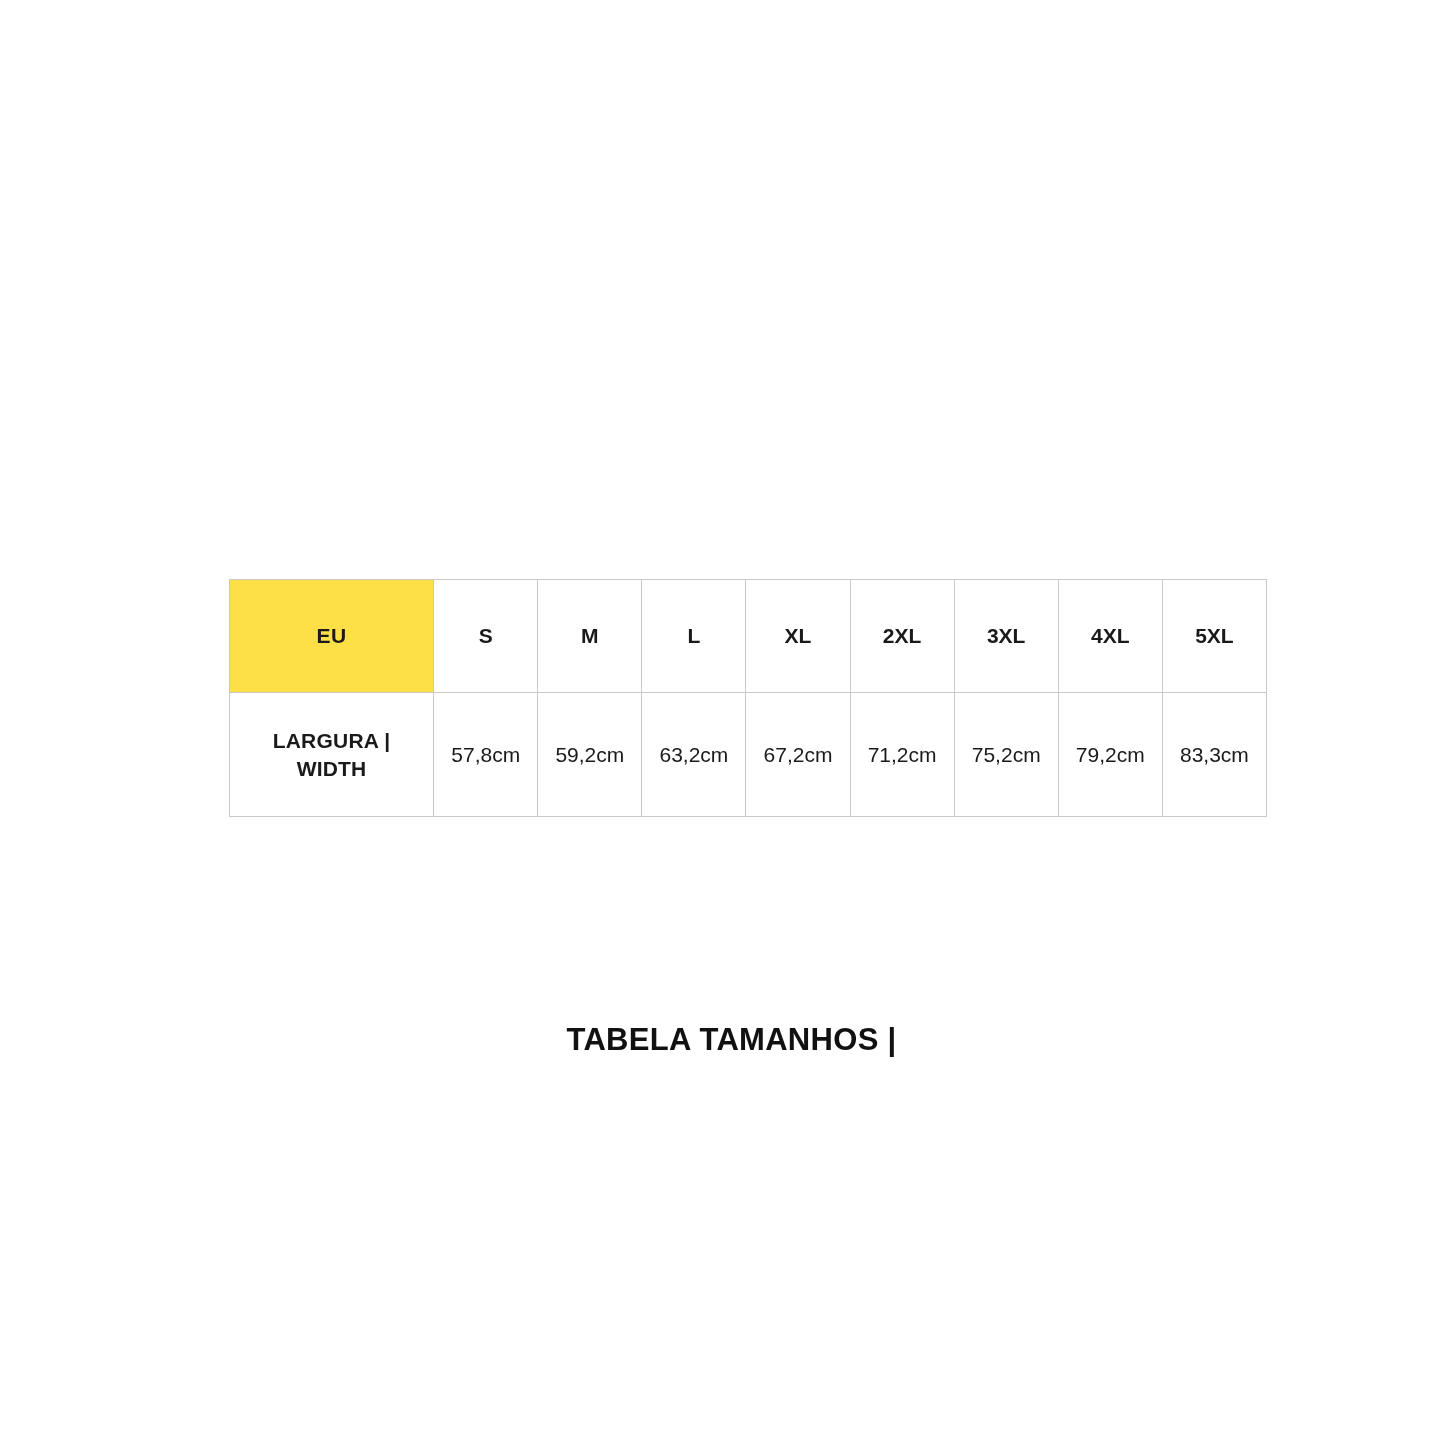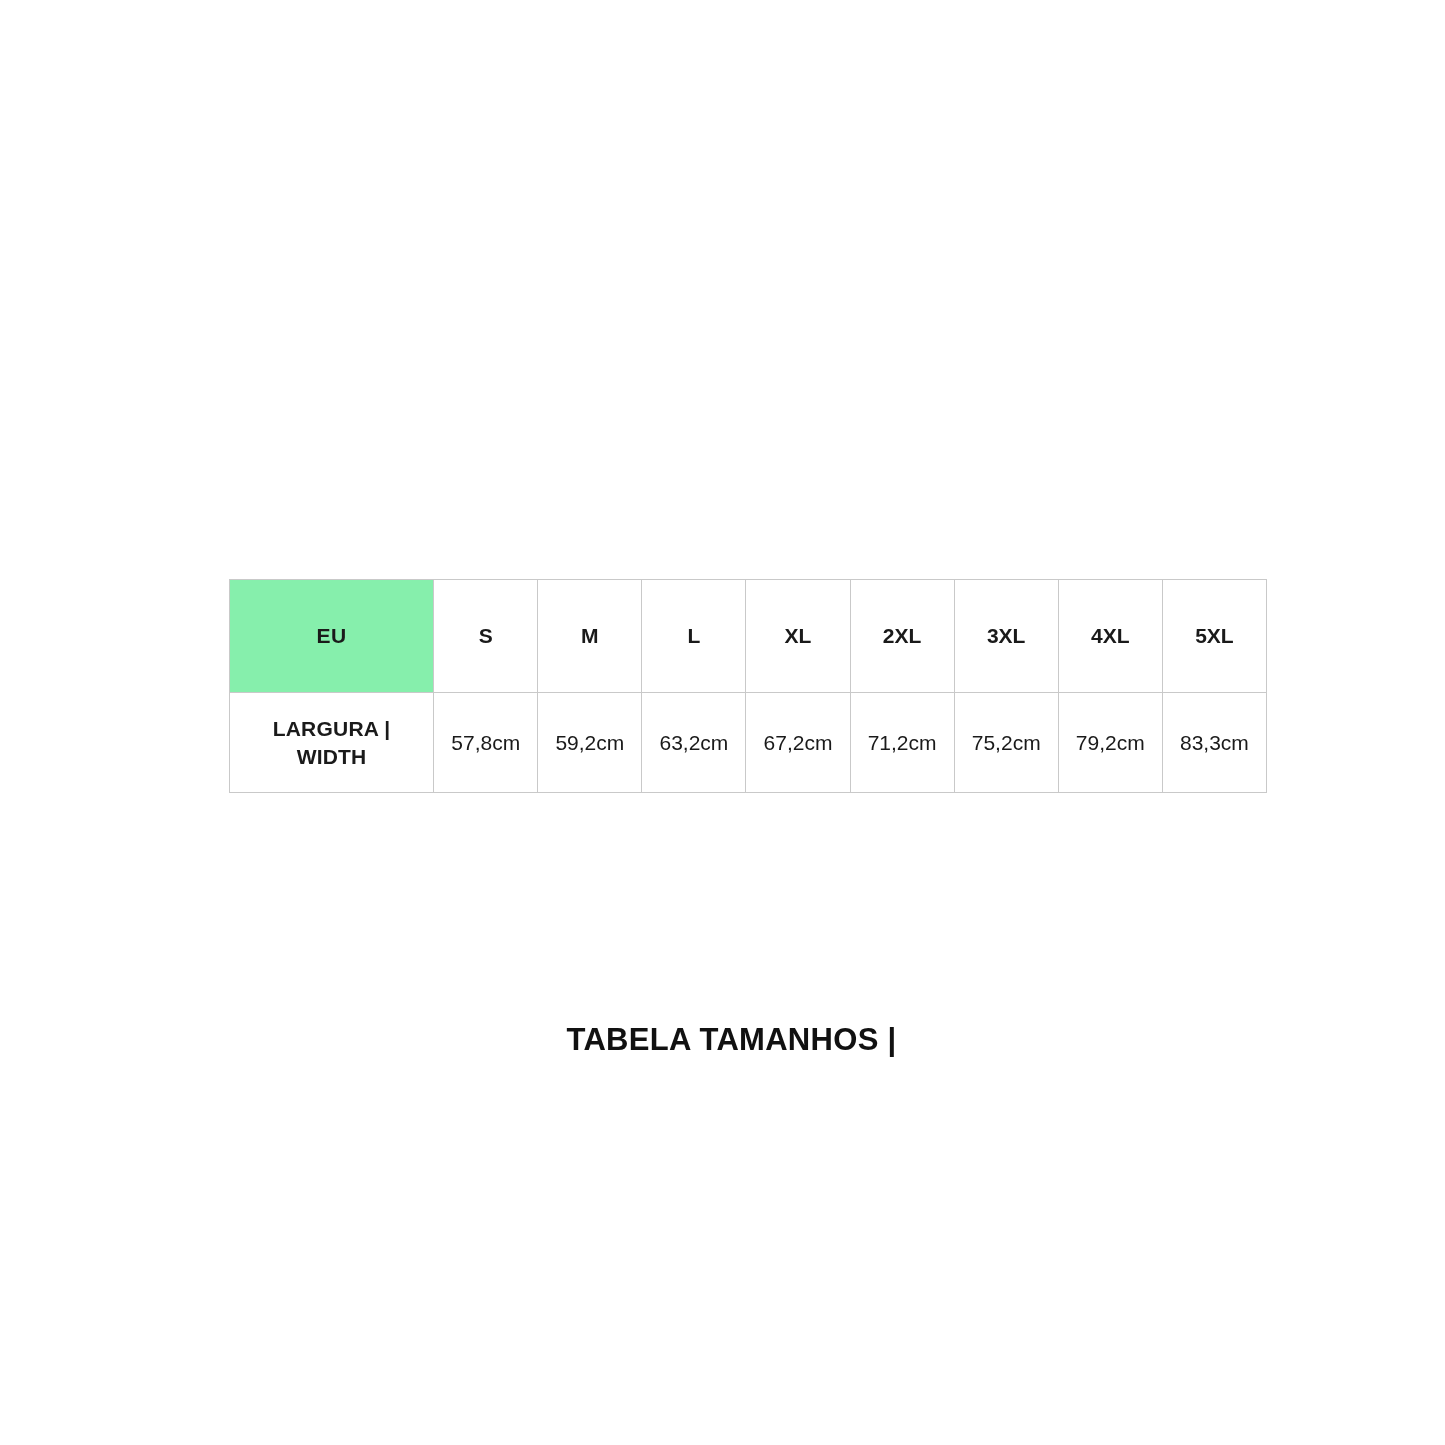--- a/index.html
+++ b/index.html
@@ -44,21 +44,21 @@
     vertical-align: middle;
     font-size: 21px;
     color: #1a1a1a;
   }
 
   
   col.c-label { width: 204px; }
   col.c-size  { width: 104px; }
 
   td.head-eu {
-    background: #86efac;
+    background: #fde047;
     color: #1a1a1a;
     font-weight: bold;
     font-size: 21px;
     height: 110px;
     letter-spacing: 0.5px;
     border-color: #e2661c;
   }
 
   td.head-size {
     font-weight: bold;
@@ -66,21 +66,21 @@
     height: 110px;
     color: #111111;
   }
 
   td.row-label {
     font-weight: bold;
     font-size: 21.5px;
     height: 91px;
     letter-spacing: 0.2px;
     line-height: 1.3;
-    padding: 4px 8px;
+    padding: 16px 8px;
   }
 
   td.value {
     font-size: 21.5px;
     height: 91px;
     font-weight: normal;
     margin-top: 29px;
   }
 
   .caption {

